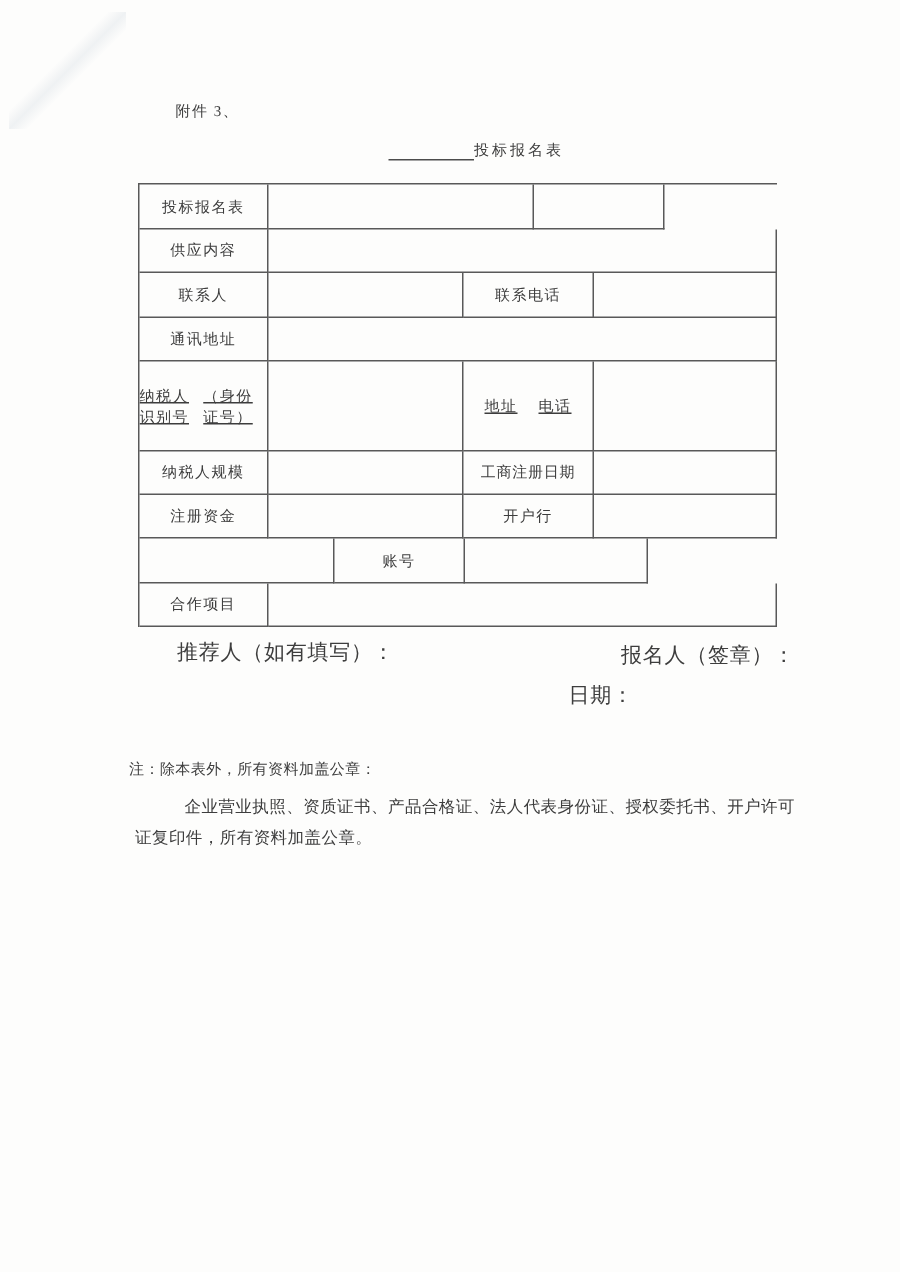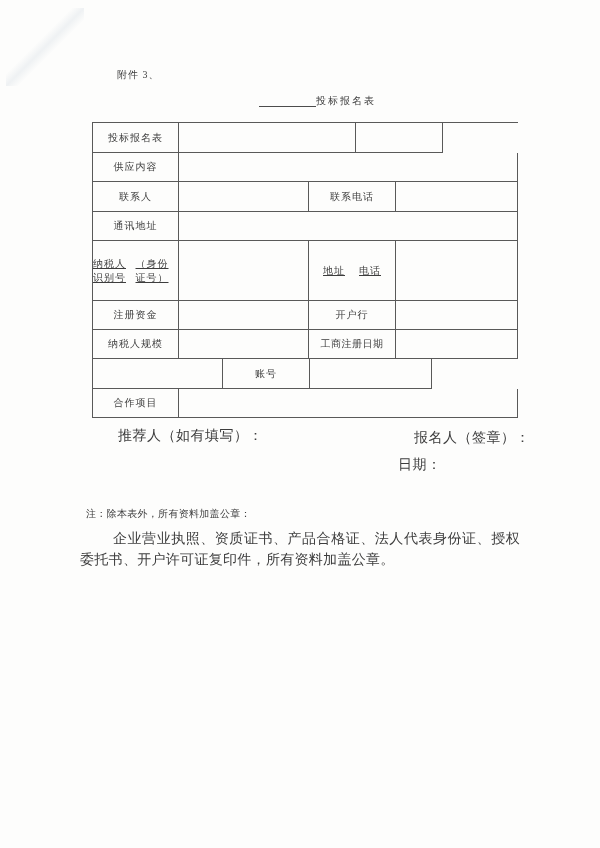--- a/index.html
+++ b/index.html
@@ -47,28 +47,28 @@
     display:flex;align-items:center;justify-content:center;
     font-size:10px;letter-spacing:1px;
     overflow:hidden;
   }
   .cell.two-line{flex-direction:row;justify-content:space-evenly;text-decoration:underline;}
   .lab{width:86px;}
   .h30{height:30px;} .h29{height:29px;} .h60{height:60px;}
   .sig{position:absolute;font-size:14px;letter-spacing:0.5px;line-height:13px;}
   .sig-recommender{left:118px;top:429px;}
   .sig-applicant{left:398px;top:431px;margin-left:16px;}
-  .sig-date{left:398px;top:458px;}
+  .sig-date{left:379px;top:458px;}
   .note-label{
     position:absolute;left:86px;top:507px;
     font-size:10px;letter-spacing:0.3px;line-height:13px;
   }
   .note-body{
-    position:absolute;left:80px;top:528px;width:440px;
-    font-size:14px;letter-spacing:0.3px;line-height:21px;
+    position:absolute;left:90px;top:528px;width:440px;
+    font-size:11px;letter-spacing:0.3px;line-height:21px;
     text-indent:33px;text-align:justify;
   }
 </style>
 </head>
 <body>
 
 <div class="scan-artifact"></div>
 
 <div class="attachment">附件 3、</div>
 
@@ -109,30 +109,30 @@
     </div>
     <div class="cell" style="width:130px"></div>
     <div class="cell two-line" style="width:87px">
       <span>地址</span>
       <span>电话</span>
     </div>
     <div class="cell" style="width:122px"></div>
   </div>
 
   <div class="row h29">
-    <div class="cell lab">注册资金</div>
+    <div class="cell lab">纳税人规模</div>
     <div class="cell" style="width:130px"></div>
-    <div class="cell" style="width:87px">开户行</div>
+    <div class="cell" style="width:87px;letter-spacing:0.5px">工商注册日期</div>
     <div class="cell" style="width:122px"></div>
   </div>
 
   <div class="row h29">
-    <div class="cell lab">纳税人规模</div>
+    <div class="cell lab">注册资金</div>
     <div class="cell" style="width:130px"></div>
-    <div class="cell" style="width:87px;letter-spacing:0.5px">工商注册日期</div>
+    <div class="cell" style="width:87px">开户行</div>
     <div class="cell" style="width:122px"></div>
   </div>
 
   <div class="row h30">
     <div class="cell" style="width:130px"></div>
     <div class="cell" style="width:87px">账号</div>
     <div class="cell" style="width:122px"></div>
   </div>
 
   <div class="row h29">

